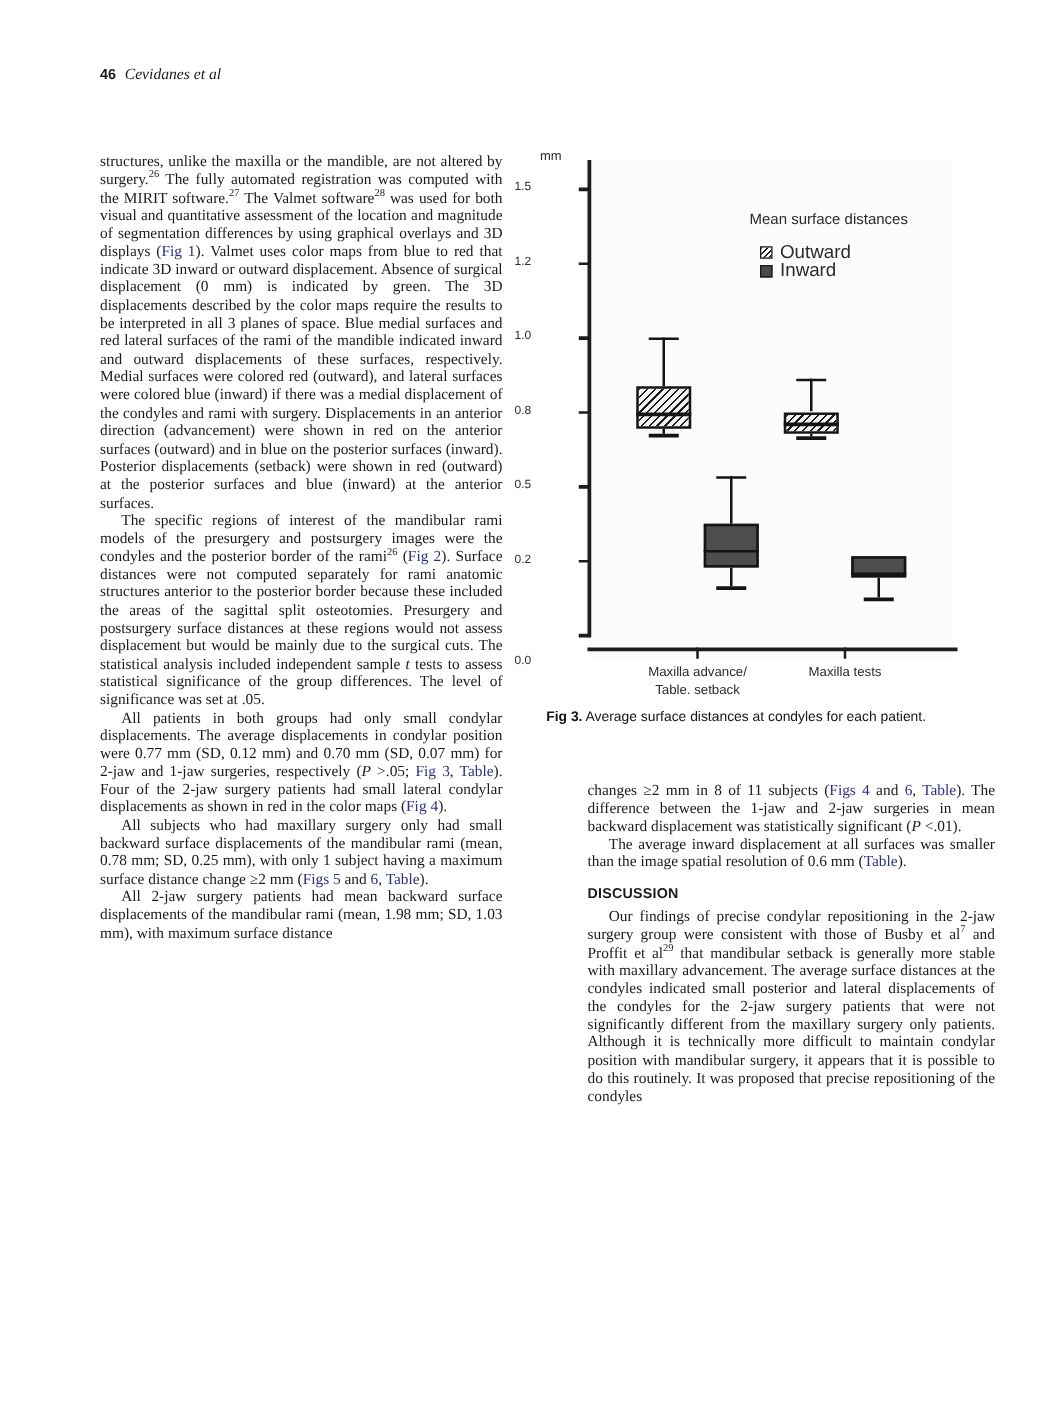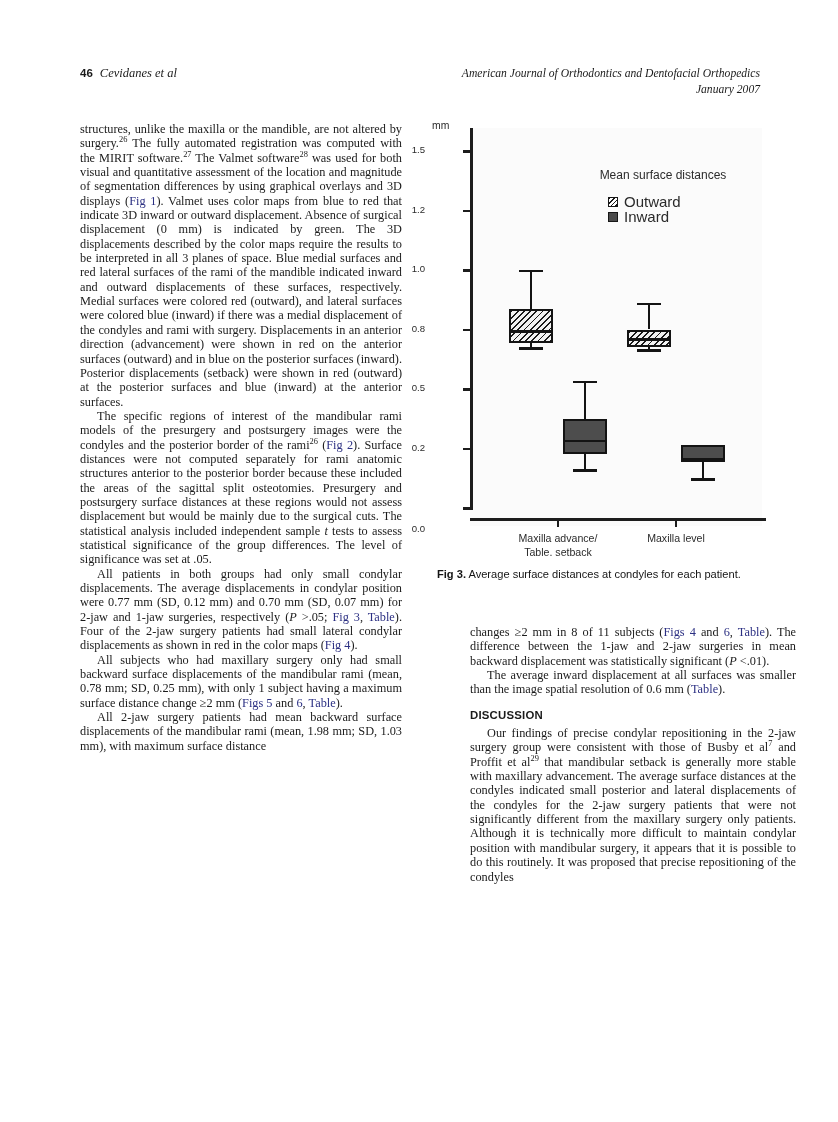--- a/index.html
+++ b/index.html
@@ -13,21 +13,21 @@
     overflow:hidden;
   }
   .page{
     position:absolute;
     left:0;top:0;width:838px;height:1122px;
   }
 
   
   .runhead{
     position:absolute;
-    left:80px;top:66px;width:680px;
+    left:80px;top:52px;width:680px;
     height:36px;
   }
   .rh-left{
     position:absolute;left:0;top:0;
     font-size:11.5px;
     white-space:nowrap;
   }
   .rh-pageno{
     font-family:"Liberation Sans", sans-serif;
     font-weight:bold;
@@ -224,24 +224,20 @@
   .caption b{font-weight:bold;}
 </style>
 </head>
 <body>
 
 <div class="page">
 
   <div class="runhead">
     <div class="rh-left">
       <span class="rh-pageno">46</span><span class="rh-authors">Cevidanes et al</span>
-    </div>
-    <div class="rh-right">
-      <div>American Journal of Orthodontics and Dentofacial Orthopedics</div>
-      <div>January 2007</div>
     </div>
   </div>
 
   <div class="col col-left">
     <p><span>structures, unlike the maxilla or the mandible, are not altered by surgery.</span><sup>26</sup><span> The fully automated registration was computed with the MIRIT software.</span><sup>27</sup><span> The Valmet software</span><sup>28</sup><span> was used for both visual and quantitative assessment of the location and magnitude of segmentation differences by using graphical overlays and 3D displays (</span><span class="lnk">Fig 1</span><span>). Valmet uses color maps from blue to red that indicate 3D inward or outward displacement. Absence of surgical displacement (0 mm) is indicated by green. The 3D displacements described by the color maps require the results to be interpreted in all 3 planes of space. Blue medial surfaces and red lateral surfaces of the rami of the mandible indicated inward and outward displacements of these surfaces, respectively. Medial surfaces were colored red (outward), and lateral surfaces were colored blue (inward) if there was a medial displacement of the condyles and rami with surgery. Displacements in an anterior direction (advancement) were shown in red on the anterior surfaces (outward) and in blue on the posterior surfaces (inward). Posterior displacements (setback) were shown in red (outward) at the posterior surfaces and blue (inward) at the anterior surfaces.</span></p>
 
     <p class="ind"><span>The specific regions of interest of the mandibular rami models of the presurgery and postsurgery images were the condyles and the posterior border of the rami</span><sup>26</sup><span> (</span><span class="lnk">Fig 2</span><span>). Surface distances were not computed separately for rami anatomic structures anterior to the posterior border because these included the areas of the sagittal split osteotomies. Presurgery and postsurgery surface distances at these regions would not assess displacement but would be mainly due to the surgical cuts. The statistical analysis included independent sample </span><i>t</i><span> tests to assess statistical significance of the group differences. The level of significance was set at .05.</span></p>
 
 
     <p class="ind"><span>All patients in both groups had only small condylar displacements. The average displacements in condylar position were 0.77 mm (SD, 0.12 mm) and 0.70 mm (SD, 0.07 mm) for 2-jaw and 1-jaw surgeries, respectively (</span><i>P</i><span> &gt;.05; </span><span class="lnk">Fig 3</span><span>, </span><span class="lnk">Table</span><span>). Four of the 2-jaw surgery patients had small lateral condylar displacements as shown in red in the color maps (</span><span class="lnk">Fig 4</span><span>).</span></p>
@@ -271,21 +267,21 @@
           <div class="ytick" style="top: 327.5px;"></div>
           <div class="ytlabel" style="top: 321.5px;">0.2</div>
           <div class="ytick" style="top: 387px;"></div>
           <div class="ytlabel" style="top: 403px; text-align: right;">0.0</div>
         </div>
       <div id="xticks">
           <div class="xtick" style="left: 126.7px;"></div>
           <div class="xtlabel" style="left: 48px; width: 160px;">Maxilla advance/
 Table. setback</div>
           <div class="xtick" style="left: 244.7px;"></div>
-          <div class="xtlabel" style="left: 166px; width: 160px;">Maxilla level</div>
+          <div class="xtlabel" style="left: 166px; width: 160px;">Maxilla tests</div>
         </div>
       <div id="boxes">
           <div class="bp">
             <div class="bp-wline" style="left: 99.9px; top: 150px; height: 38.675px;"></div>
             <div class="bp-wcap" style="left: 89px; top: 150px; width: 24px;"></div>
             <div class="bp-wline" style="left: 99.9px; top: 223.383px; height: 3.96667px;"></div>
             <div class="bp-wcap" style="left: 89px; top: 227.35px; width: 24px;"></div>
             <div class="bp-box out" style="left: 79px; top: 188.675px; width: 44px; height: 34.7083px;"></div>
             <div class="bp-median" style="left: 79px; top: 210.483px; width: 44px;"></div>
           </div>

